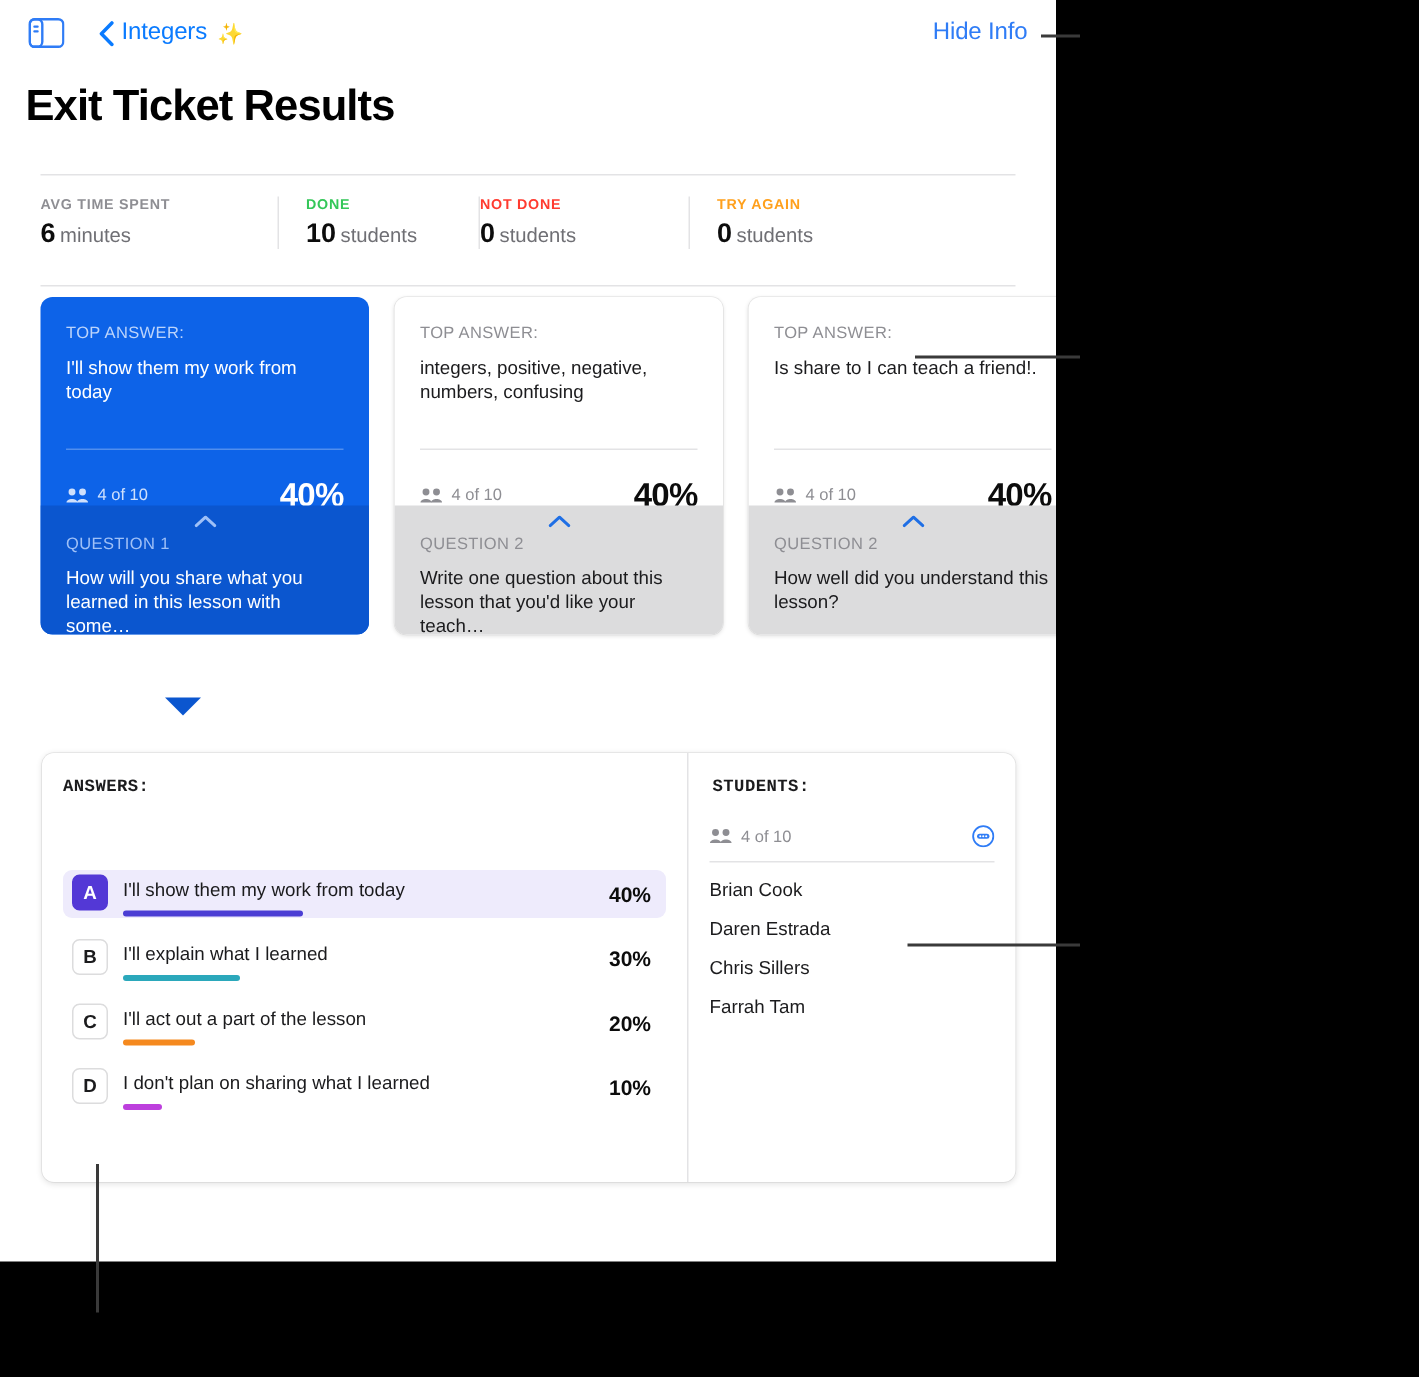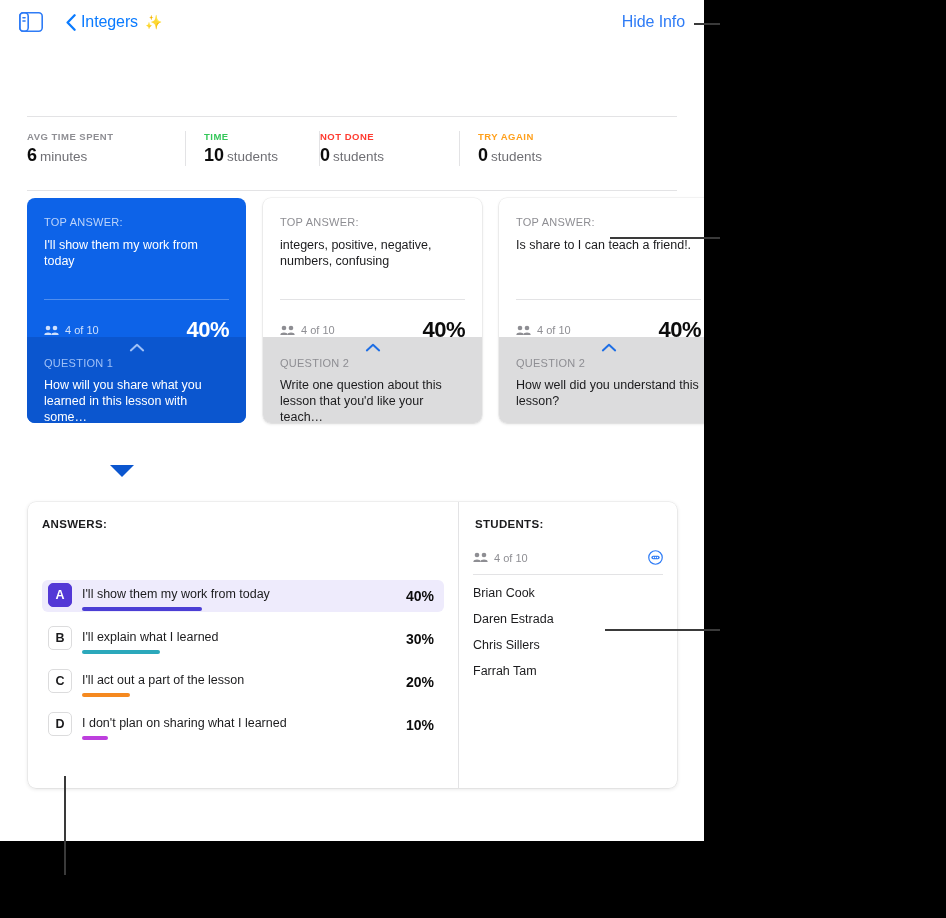--- a/index.html
+++ b/index.html
@@ -129,21 +129,21 @@
   
   .detail {
     position: absolute; left: 28px; top: 502px;
     width: 649px; height: 286px;
     background: #fff; border-radius: 8px;
     box-shadow: 0 0 0 0.5px rgba(0,0,0,0.08), 0 1px 4px rgba(0,0,0,0.12);
     display: flex;
   }
   .answers-col { width: 430px; position: relative; padding: 16px 0 0 14px; }
   .col-head {
-    font-size: 11.5px; font-weight: bold; color: #1b1b1d; letter-spacing: 0.3px;
+    font-size: 11.5px; font-weight: bold; color: #1b1b1d; letter-spacing: 0.3px; font-family: Liberation Mono, monospace;
   }
   .ans-list { position: absolute; left: 14px; top: 78px; width: 402px; }
   .ans-row {
     position: relative; display: flex; align-items: flex-start;
     height: 32px; padding: 3px 10px 0 6px; border-radius: 6px;
     margin-bottom: 11px; cursor: pointer;
   }
   .ans-row.active { background: #eeebfc; }
   .ans-pill {
     width: 24px; height: 24px; border-radius: 5px; flex: 0 0 24px;
@@ -202,31 +202,32 @@
         <svg class="chev-back" viewBox="0 0 10 17">
           <path d="M8.6 1.3 L1.6 8.5 L8.6 15.7" fill="none" stroke="#0a7bff" stroke-width="2.3" stroke-linecap="round" stroke-linejoin="round"></path>
         </svg>
         <span class="back-label">Integers</span>
         <span class="sparkle">✨</span>
       </span>
 
       <span class="hide-info">Hide Info</span>
     </div>
 
+    <div class="page-title">Exit Ticket Results</div>
 
     <div class="rule top"></div>
     <div class="stats">
       <div class="stat" style="width:158px;padding-right:16px;">
         <div class="stat-label">AVG TIME SPENT</div>
         <div class="stat-value">
           <span class="stat-num">6</span><span class="stat-unit">minutes</span>
         </div>
       </div>
       <div class="stat" style="width:134px;padding-left:18px;padding-right:16px;">
-        <div class="stat-label" style="color:#34c759;">TIME</div>
+        <div class="stat-label" style="color:#34c759;">DONE</div>
         <div class="stat-value">
           <span class="stat-num">10</span><span class="stat-unit">students</span>
         </div>
       </div>
       <div class="stat" style="width:140px;padding-right:16px;">
         <div class="stat-label" style="color:#ff3b30;">NOT DONE</div>
         <div class="stat-value">
           <span class="stat-num">0</span><span class="stat-unit">students</span>
         </div>
       </div>

